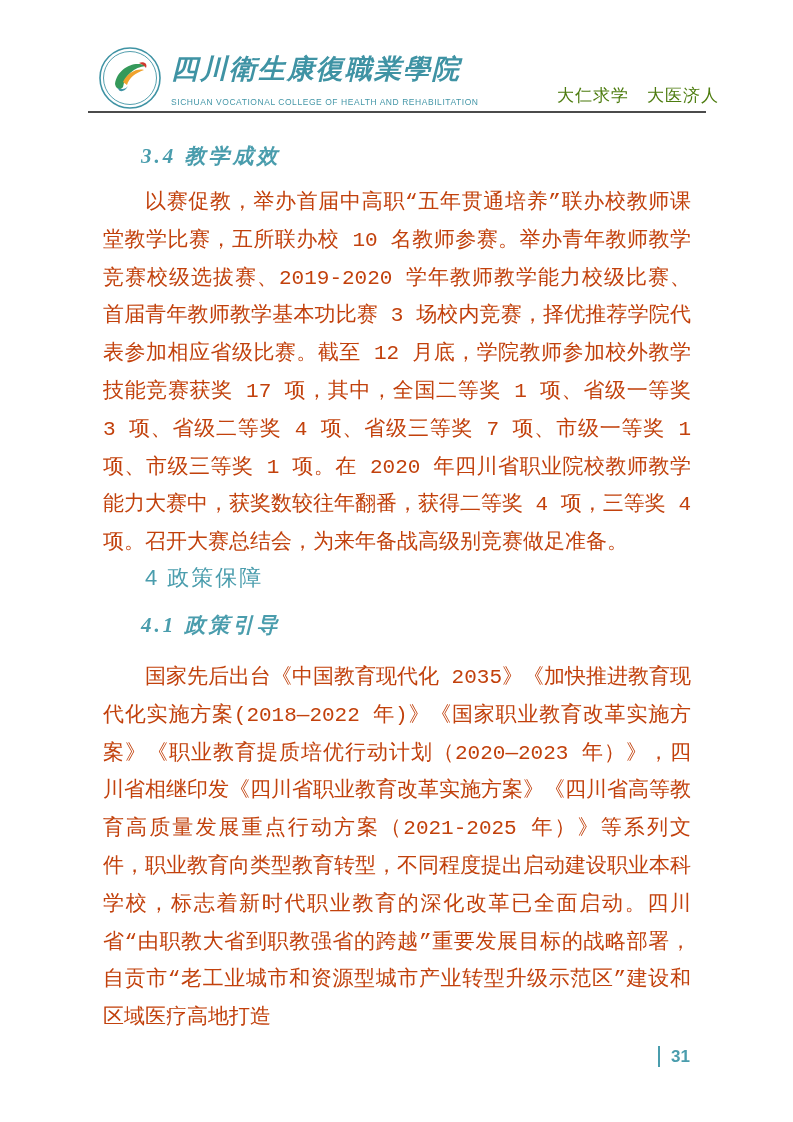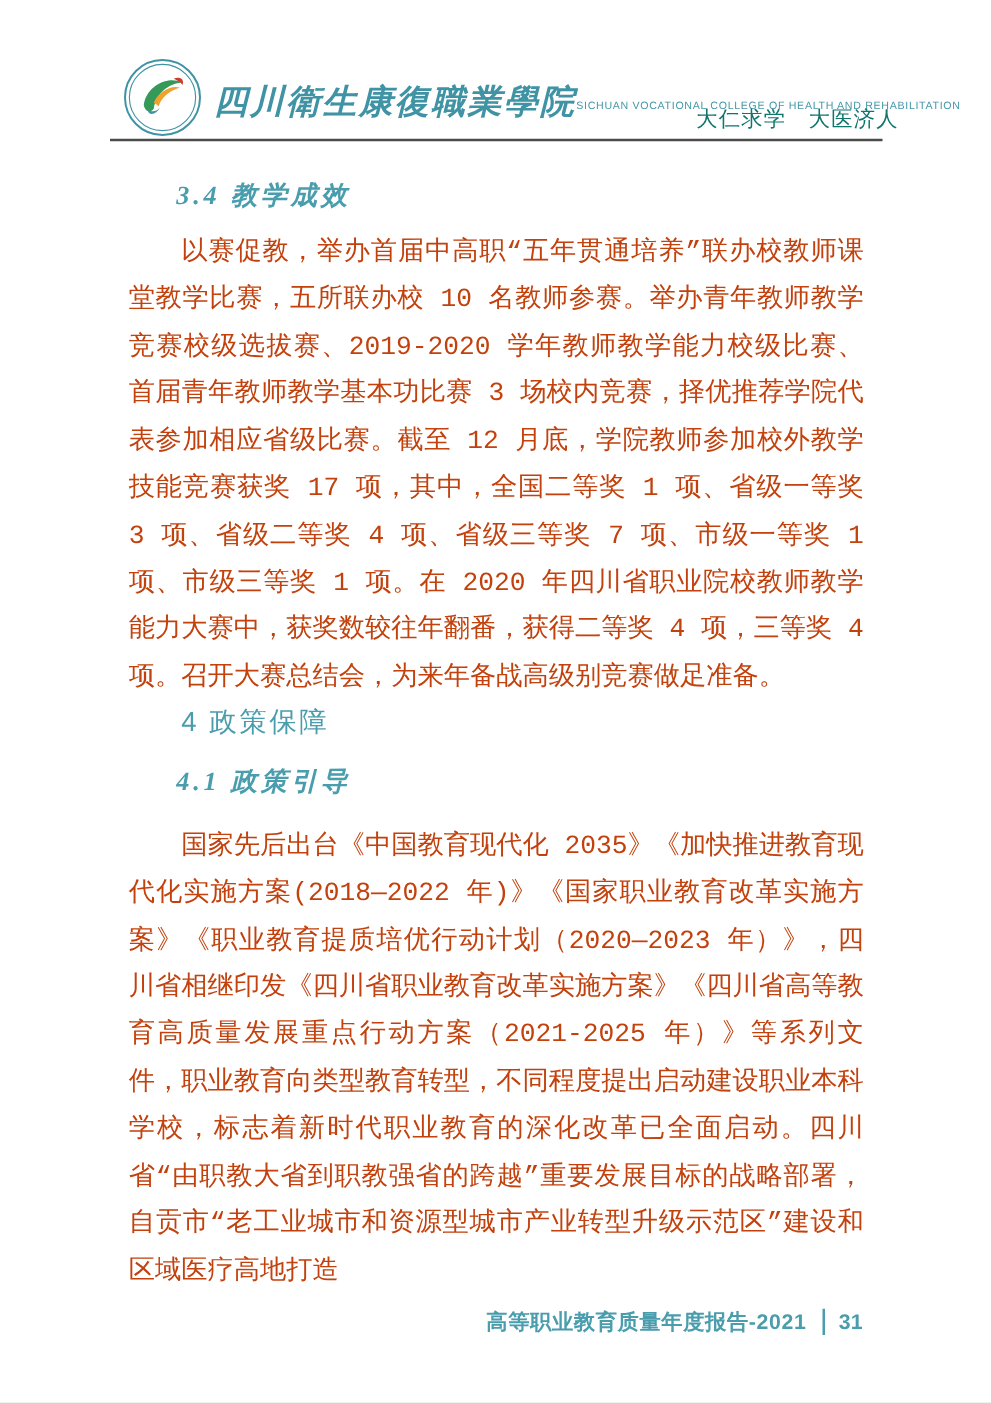--- a/index.html
+++ b/index.html
@@ -15,21 +15,21 @@
 
   
   .logo-block {
     position: absolute;
     left: 98px;
     top: 46px;
     display: flex;
     align-items: center;
     gap: 9px;
   }
-  .logo-text-col { display: flex; flex-direction: row; }
+  .logo-text-col { display: flex; flex-direction: column; }
   .logo-cn {
     color: #3f93a4;
     font-size: 27px;
     font-weight: bold;
     font-style: italic;
     letter-spacing: 2px;
     line-height: 30px;
     font-family: "Liberation Serif", serif;
   }
   .logo-en {
@@ -40,21 +40,21 @@
     font-family: "Liberation Sans", sans-serif;
     white-space: nowrap;
   }
   .motto {
     position: absolute;
     left: 557px;
     top: 84px;
     width: 150px;
     text-align: right;
     font-size: 17px;
-    color: #0f766e;
+    color: #4d7c0f;
     font-weight: 500;
     letter-spacing: 1px;
     font-family: "Liberation Sans", sans-serif;
     white-space: nowrap;
   }
   .header-rule {
     position: absolute;
     left: 88px;
     top: 111px;
     width: 618px;
@@ -151,18 +151,17 @@
 
   <div id="para-1" class="para">以赛促教，举办首届中高职“五年贯通培养”联办校教师课堂教学比赛，五所联办校 10 名教师参赛。举办青年教师教学竞赛校级选拔赛、2019-2020 学年教师教学能力校级比赛、首届青年教师教学基本功比赛 3 场校内竞赛，择优推荐学院代表参加相应省级比赛。截至 12 月底，学院教师参加校外教学技能竞赛获奖 17 项，其中，全国二等奖 1 项、省级一等奖 3 项、省级二等奖 4 项、省级三等奖 7 项、市级一等奖 1 项、市级三等奖 1 项。在 2020 年四川省职业院校教师教学能力大赛中，获奖数较往年翻番，获得二等奖 4 项，三等奖 4 项。召开大赛总结会，为来年备战高级别竞赛做足准备。</div>
 
   <div id="heading-4" class="h-hei">4 政策保障</div>
 
   <div id="heading-41" class="h-kai">4.1 政策引导</div>
 
   <div id="para-2" class="para">国家先后出台《中国教育现代化 2035》《加快推进教育现代化实施方案(2018—2022 年)》《国家职业教育改革实施方案》《职业教育提质培优行动计划（2020—2023 年）》，四川省相继印发《四川省职业教育改革实施方案》《四川省高等教育高质量发展重点行动方案（2021-2025 年）》等系列文件，职业教育向类型教育转型，不同程度提出启动建设职业本科学校，标志着新时代职业教育的深化改革已全面启动。四川省“由职教大省到职教强省的跨越”重要发展目标的战略部署，自贡市“老工业城市和资源型城市产业转型升级示范区”建设和区域医疗高地打造</div>
 
   <div class="footer">
-    <span class="footer-title">高等职业教育质量年度报告-2021</span>
     <span class="footer-divider"></span>
     <span class="footer-page">31</span>
   </div>
 
 </div>
 
 </body></html>

